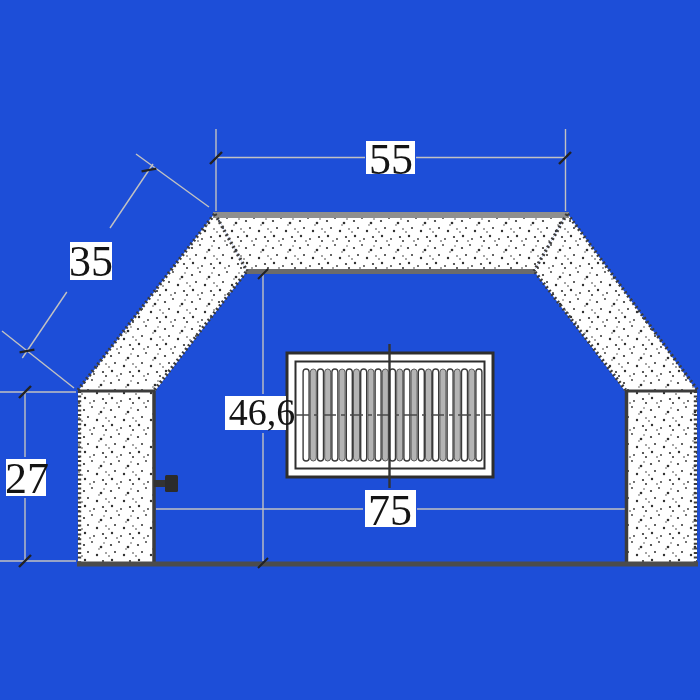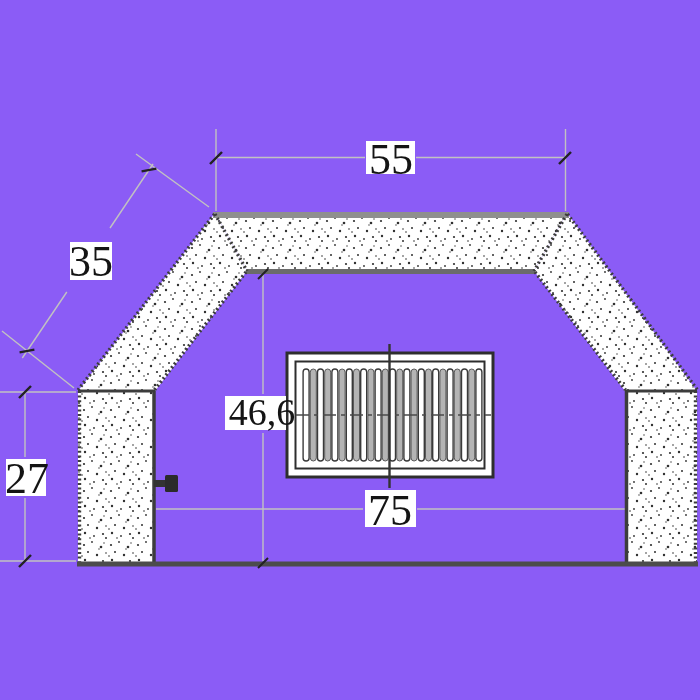--- a/index.html
+++ b/index.html
@@ -1,16 +1,16 @@
 <!DOCTYPE html>
 <html><head>
 <meta charset="utf-8">
 <style>
   html,body{margin:0;padding:0;background:#ffffff;}
-  .stage{position:relative;width:700px;height:700px;background:#8b5cf6;overflow:hidden;}
+  .stage{position:relative;width:700px;height:700px;background:#1d4ed8;overflow:hidden;}
   svg{display:block;}
   text.dim-num{font-family:"Liberation Serif", serif;font-size:44px;fill:#141414;}
   text.dim-num-small{font-family:"Liberation Serif", serif;font-size:38px;fill:#141414;}
 </style>
 </head>
 <body>
 
 <div class="stage">
 <svg width="700" height="700" viewBox="0 0 700 700">
   <defs>

